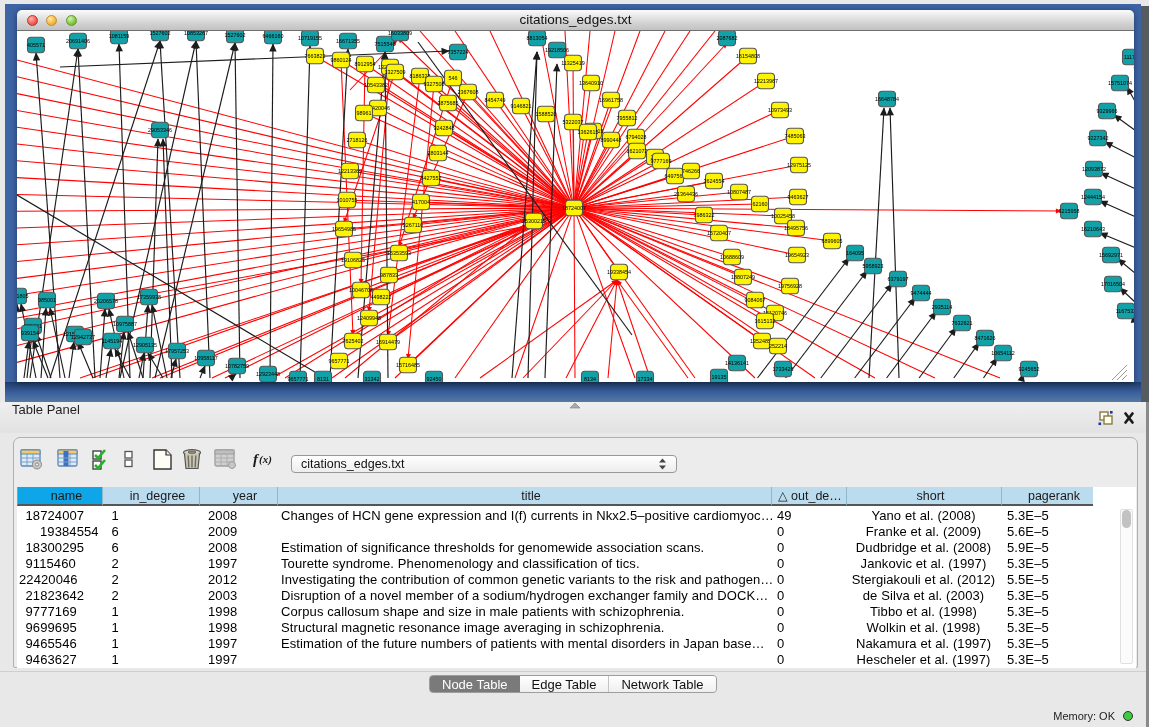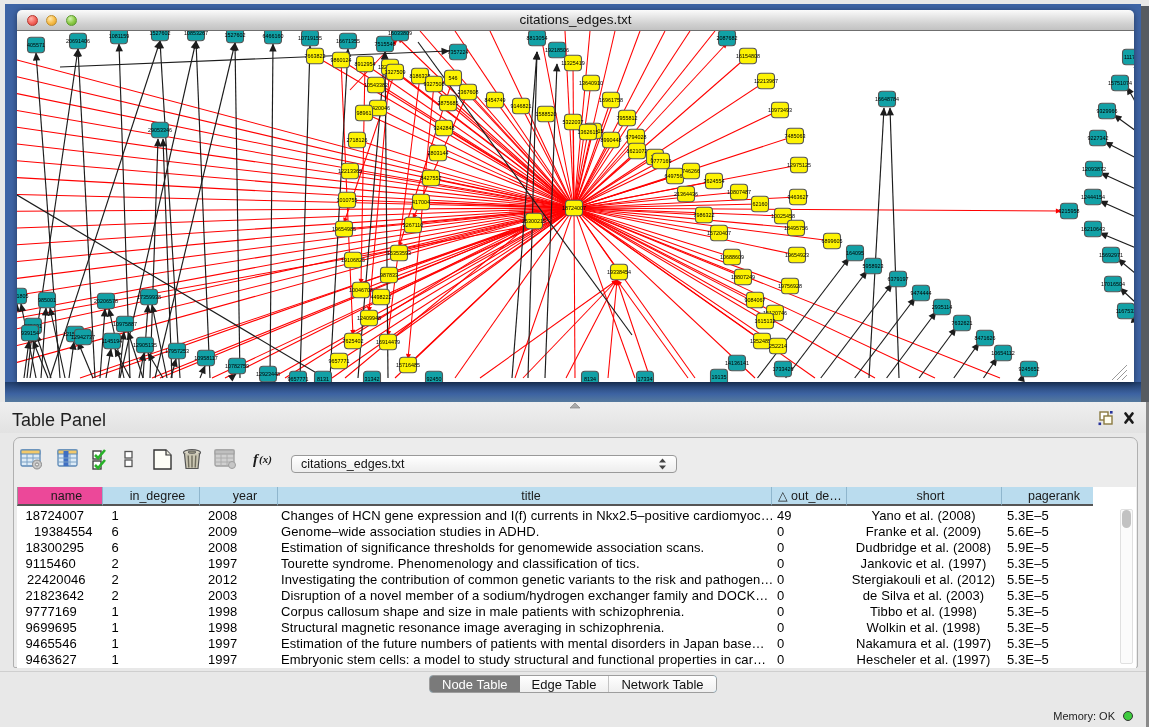--- a/index.html
+++ b/index.html
@@ -6,21 +6,21 @@
 #netbg {position:absolute;left:5px;top:4px;width:1136px;height:398px;background:#3e64a5;border-bottom:1px solid #24406e}
 #rstripA {position:absolute;left:1141px;top:6px;width:8px;height:396px;background:#565b61}
 #rstripB {position:absolute;left:1146px;top:402px;width:3px;height:325px;background:#8a8a8a;z-index:30}
 #win {position:absolute;left:17px;top:10px;width:1117px;height:372px;border-radius:5px 5px 0 0;overflow:hidden;box-shadow:0 1px 6px rgba(0,0,0,.45)}
 #titlebar {height:21px;background:linear-gradient(#fbfbfb,#d0d0d0 70%,#c2c2c2);border-bottom:1px solid #6f6f6f;position:relative}
 #titlebar .t {text-align:center;font-size:13.5px;line-height:20px;color:#111}
 .tl {position:absolute;top:4.5px;width:11px;height:11px;border-radius:50%}
 #canvas {position:relative;width:1117px;height:351px;background:#fff}
 #tpanel {position:absolute;left:0;top:402px;width:1149px;height:325px;background:#e8e8e8}
 #tphead {position:absolute;left:0;top:0;width:100%;height:31px;background:linear-gradient(#efefef,#e2e2e2);}
-#tphead .t {position:absolute;left:12px;top:8px;font-size:18px;color:#1f1f1f}
+#tphead .t {position:absolute;left:12px;top:0;font-size:13px;color:#1f1f1f}
 #inner {position:absolute;left:13px;top:35px;width:1125px;height:231px;background:#ececec;border:1px solid #b0b0b0;border-radius:7px 7px 2px 2px}
 #drop {position:absolute;left:277px;top:17px;width:386px;height:18px;border:1px solid #999;border-radius:4px;background:linear-gradient(#fff,#ededed);font-size:12.5px;color:#111;line-height:16px;padding-left:9px}
 #thead {position:absolute;left:3px;top:49px;width:1119px;height:20px;background:#fff}
 .hc {position:absolute;top:0;height:19px;background:#badcee;border-left:1px solid #8fb6cd;font-size:12.5px;text-align:center;line-height:19px;color:#1a1a1a;border-bottom:2px solid #555;padding-left:13px}
 .trow {position:absolute;left:3px;width:1119px;height:16px;font-size:13px;color:#000;background:#fff}
 .trow span {position:absolute;top:0;line-height:15px;white-space:nowrap;letter-spacing:0.1px}
 .trow span.ctr {text-align:center}
 #tabs {position:absolute;left:429px;top:273px;height:18px;display:flex;border:1px solid #9d9d9d;border-radius:4px;overflow:hidden;background:#7dd3fc}
 #tabs div {font-size:13px;line-height:17px;padding:0 12px;background:linear-gradient(#fff,#efefef);color:#111;border-left:1px solid #c4c4c4}
 #tabs div.sel {background:#7a7a7a;color:#fff;border-left:none}
@@ -609,44 +609,43 @@
  <text x="9" y="16" font-family="Liberation Serif, serif" font-style="italic" font-weight="bold" font-size="11" fill="#1a1a1a">(x)</text>
 </g>
 </svg>
     <div id="drop">citations_edges.txt
       <svg width="9" height="12" viewBox="0 0 9 12" style="position:absolute;right:9px;top:2px">
           <path d="M4.5 0.5 L8 4.5 L1 4.5 z" fill="#444"></path>
           <path d="M4.5 11.5 L8 7.5 L1 7.5 z" fill="#444"></path>
         </svg>
     </div>
     <div id="thead">
-      <div class="hc" style="left:0px;width:85px;background:#ec4899;border-left:1px solid #9a9a9a">name</div>
+      <div class="hc" style="left:0px;width:85px;background:#0ea5e9;border-left:1px solid #9a9a9a">name</div>
       <div class="hc" style="left:85px;width:97px">in_degree</div>
       <div class="hc" style="left:182px;width:78px">year</div>
       <div class="hc" style="left:260px;width:494px">title</div>
       <div class="hc" style="left:754px;width:75px;text-align:left;padding-left:6px">△ out_de…</div>
       <div class="hc" style="left:829px;width:155px">short</div>
       <div class="hc" style="left:984px;width:92px">pagerank</div>
     </div>
     <div style="position:absolute;left:3px;top:69px;width:1119px;height:159px;background:#fff;overflow:hidden">
     </div>
 <div class="trow" style="top:70px">
         <span style="left:8.5px">18724007</span>
         <span style="left:94.5px">1</span>
         <span style="left:191px">2008</span>
         <span style="left:264px">Changes of HCN gene expression and I(f) currents in Nkx2.5–positive cardiomyoc…</span>
         <span style="left:760px">49</span>
         <span class="ctr" style="left:829px;width:155px">Yano et al. (2008)</span>
         <span style="left:990px">5.3E–5</span>
       </div>
 <div class="trow" style="top:86px">
-        <span style="left:17px">19384554</span>
+        <span style="left:23px">19384554</span>
         <span style="left:94.5px">6</span>
         <span style="left:191px">2009</span>
-        <span style="left:264px">Genome–wide association studies in ADHD.</span>
         <span style="left:760px">0</span>
         <span class="ctr" style="left:829px;width:155px">Franke et al. (2009)</span>
         <span style="left:990px">5.6E–5</span>
       </div>
 <div class="trow" style="top:102px">
         <span style="left:8.5px">18300295</span>
         <span style="left:94.5px">6</span>
         <span style="left:191px">2008</span>
         <span style="left:264px">Estimation of significance thresholds for genomewide association scans.</span>
         <span style="left:760px">0</span>
@@ -656,21 +655,21 @@
 <div class="trow" style="top:118px">
         <span style="left:8.5px">9115460</span>
         <span style="left:94.5px">2</span>
         <span style="left:191px">1997</span>
         <span style="left:264px">Tourette syndrome. Phenomenology and classification of tics.</span>
         <span style="left:760px">0</span>
         <span class="ctr" style="left:829px;width:155px">Jankovic et al. (1997)</span>
         <span style="left:990px">5.3E–5</span>
       </div>
 <div class="trow" style="top:134px">
-        <span style="left:10px">22420046</span>
+        <span style="left:2px">22420046</span>
         <span style="left:94.5px">2</span>
         <span style="left:191px">2012</span>
         <span style="left:264px">Investigating the contribution of common genetic variants to the risk and pathogen…</span>
         <span style="left:760px">0</span>
         <span class="ctr" style="left:829px;width:155px">Stergiakouli et al. (2012)</span>
         <span style="left:990px">5.5E–5</span>
       </div>
 <div class="trow" style="top:150px">
         <span style="left:8.5px">21823642</span>
         <span style="left:94.5px">2</span>
@@ -704,21 +703,20 @@
         <span style="left:191px">1997</span>
         <span style="left:264px">Estimation of the future numbers of patients with mental disorders in Japan base…</span>
         <span style="left:760px">0</span>
         <span class="ctr" style="left:829px;width:155px">Nakamura et al. (1997)</span>
         <span style="left:990px">5.3E–5</span>
       </div>
 <div class="trow" style="top:214px">
         <span style="left:8.5px">9463627</span>
         <span style="left:94.5px">1</span>
         <span style="left:191px">1997</span>
-        <span style="left:264px">Embryonic stem cells: a model to study structural and functional properties in car…</span>
         <span style="left:760px">0</span>
         <span class="ctr" style="left:829px;width:155px">Hescheler et al. (1997)</span>
         <span style="left:990px">5.3E–5</span>
       </div>
     <div style="position:absolute;left:1106px;top:71px;width:13px;height:155px;background:#fbfbfb;border:1px solid #e0e0e0;border-radius:2px"></div>
     <div style="position:absolute;left:1108px;top:72px;width:9px;height:18px;background:#c2c2c2;border-radius:5px"></div>
   </div>
   <div style="position:absolute;left:0;top:269px;width:100%;border-top:1px solid #cfcfcf"></div>
   <div id="tabs">
     <div class="sel">Node Table</div>

